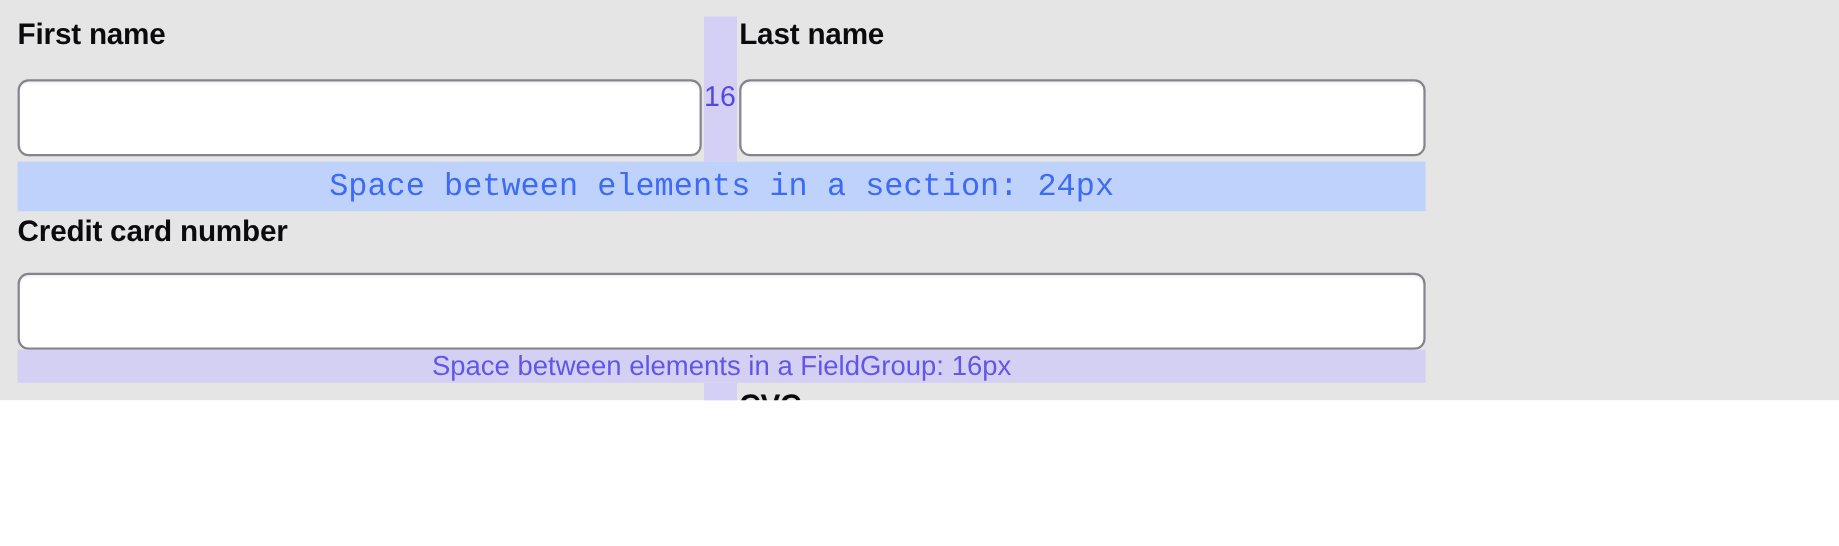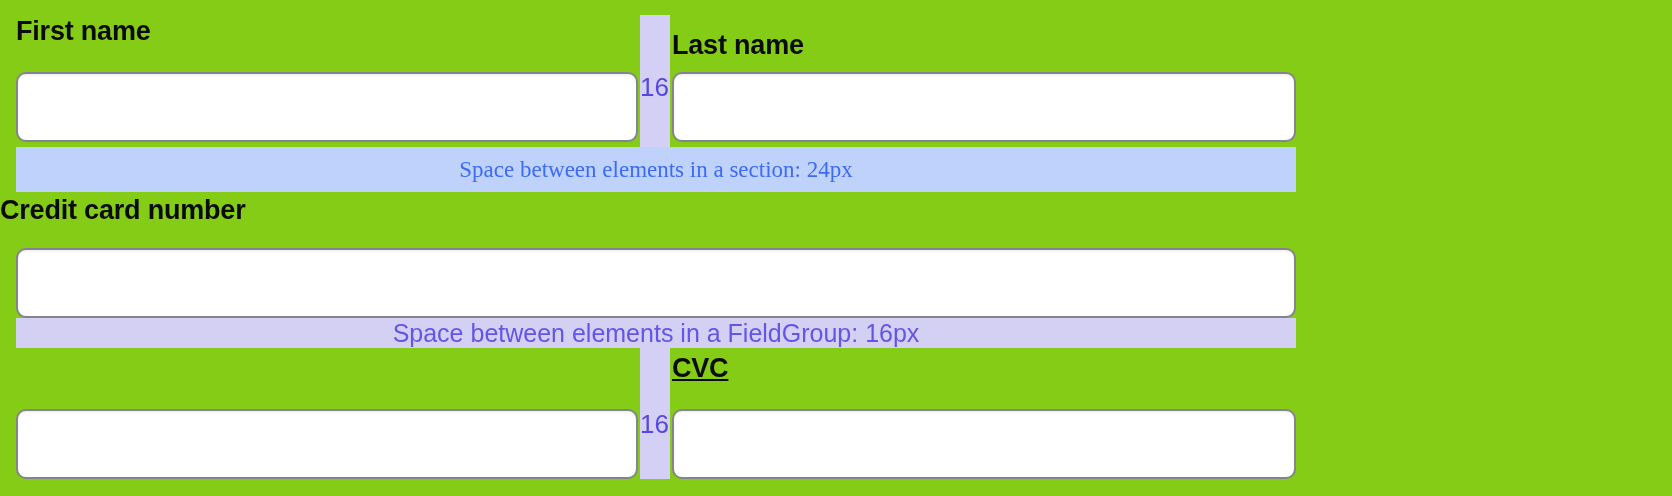--- a/index.html
+++ b/index.html
@@ -9,22 +9,22 @@
     --annotation-blue-text:#3d6bf3;
     --annotation-purple-bg:#d4d0f4;
     --annotation-purple-text:#6355e5;
     --gap-strip:#d4d0f5;
     --gap-number-text:#5448e0;
   }
   html,body{margin:0;padding:0;background:#ffffff;}
   .canvas{
     position:relative;
     width:1672px;
-    height:496px;
-    background:#84cc16;
+    height:364px;
+    background:#e5e5e5;
     overflow:hidden;
     font-family:"Liberation Sans", sans-serif;
   }
   .abs{position:absolute;}
   .field-label{
     font-size:27px;
     line-height:32px;
     font-weight:700;
     color:var(--label-text);
     letter-spacing:-0.2px;
@@ -60,22 +60,22 @@
     width:1280px;
     display:flex;
     align-items:center;
     justify-content:center;
   }
   .annotation-strip.section{
     background:var(--annotation-blue-bg);
     height:45px;
   }
   .annotation-strip.section .annotation-text{
-    font-family:Liberation Serif, serif;
-    font-size:23px;
+    font-family:Liberation Mono, monospace;
+    font-size:29px;
     color:var(--annotation-blue-text);
   }
   .annotation-strip.fieldgroup{
     background:var(--annotation-purple-bg);
     height:30px;
     align-items:flex-end;
   }
   .annotation-strip.fieldgroup .annotation-text{
     font-family:"Liberation Sans", sans-serif;
     font-size:25px;
@@ -83,32 +83,32 @@
   }
 </style>
 </head>
 <body>
 
 <div class="canvas">
 
   <div class="abs gap-strip-vertical" style="left:640px;top:15px;width:30px;height:132px;"></div>
 
   <div class="abs field-label" style="left:16px;top:15px;">First name</div>
-  <div class="abs field-label" style="left:672px;top:29px;">Last name</div>
+  <div class="abs field-label" style="left:672px;top:15px;">Last name</div>
 
   <input class="text-input" style="left: 16px; top: 72px; width: 622px;" value="">
   <input class="text-input" style="left: 672px; top: 72px; width: 624px;" value="">
 
   <div class="abs gap-number" style="left:640px;top:74px;">16</div>
 
   <div class="abs annotation-strip section" style="top:147px;">
     <span class="annotation-text">Space between elements in a section: 24px</span>
   </div>
 
-  <div class="abs field-label" style="left:0;top:194px;">Credit card number</div>
+  <div class="abs field-label" style="left:16px;top:194px;">Credit card number</div>
 
   <input class="text-input" style="left: 16px; top: 248px; width: 1280px;" value="">
 
   <div class="abs annotation-strip fieldgroup" style="top:318px;">
     <span class="annotation-text">Space between elements in a FieldGroup: 16px</span>
   </div>
 
   <div class="abs gap-strip-vertical" style="left:640px;top:348px;width:30px;height:131px;"></div>
 
   <div class="abs field-label" style="left:672px;top:352px;text-decoration:underline;">CVC</div>

